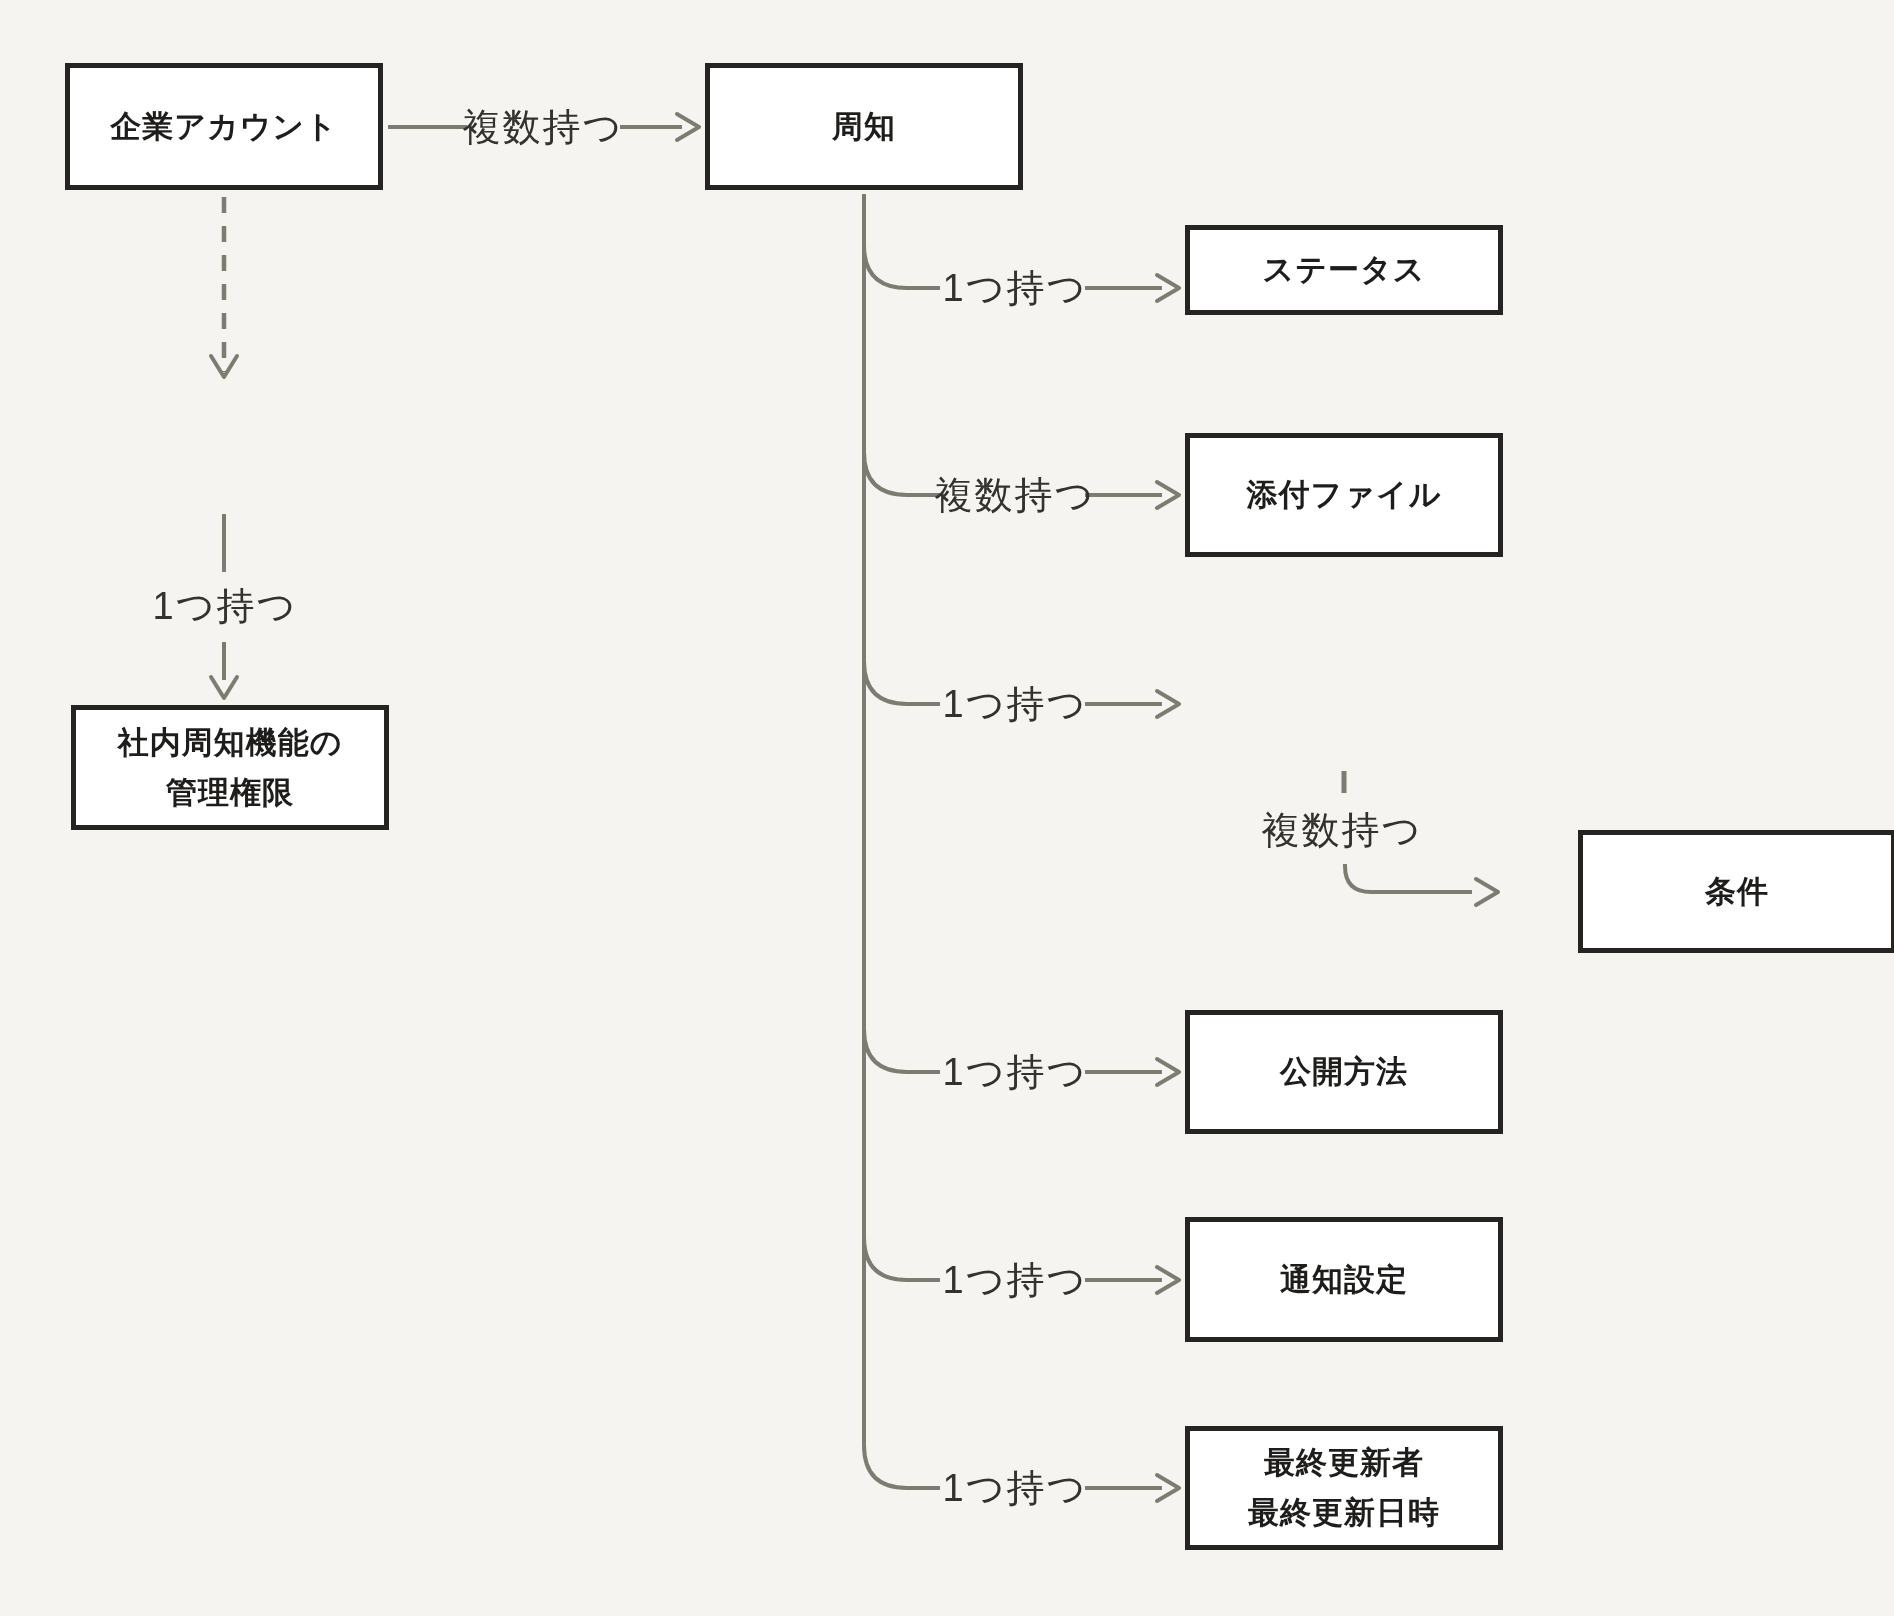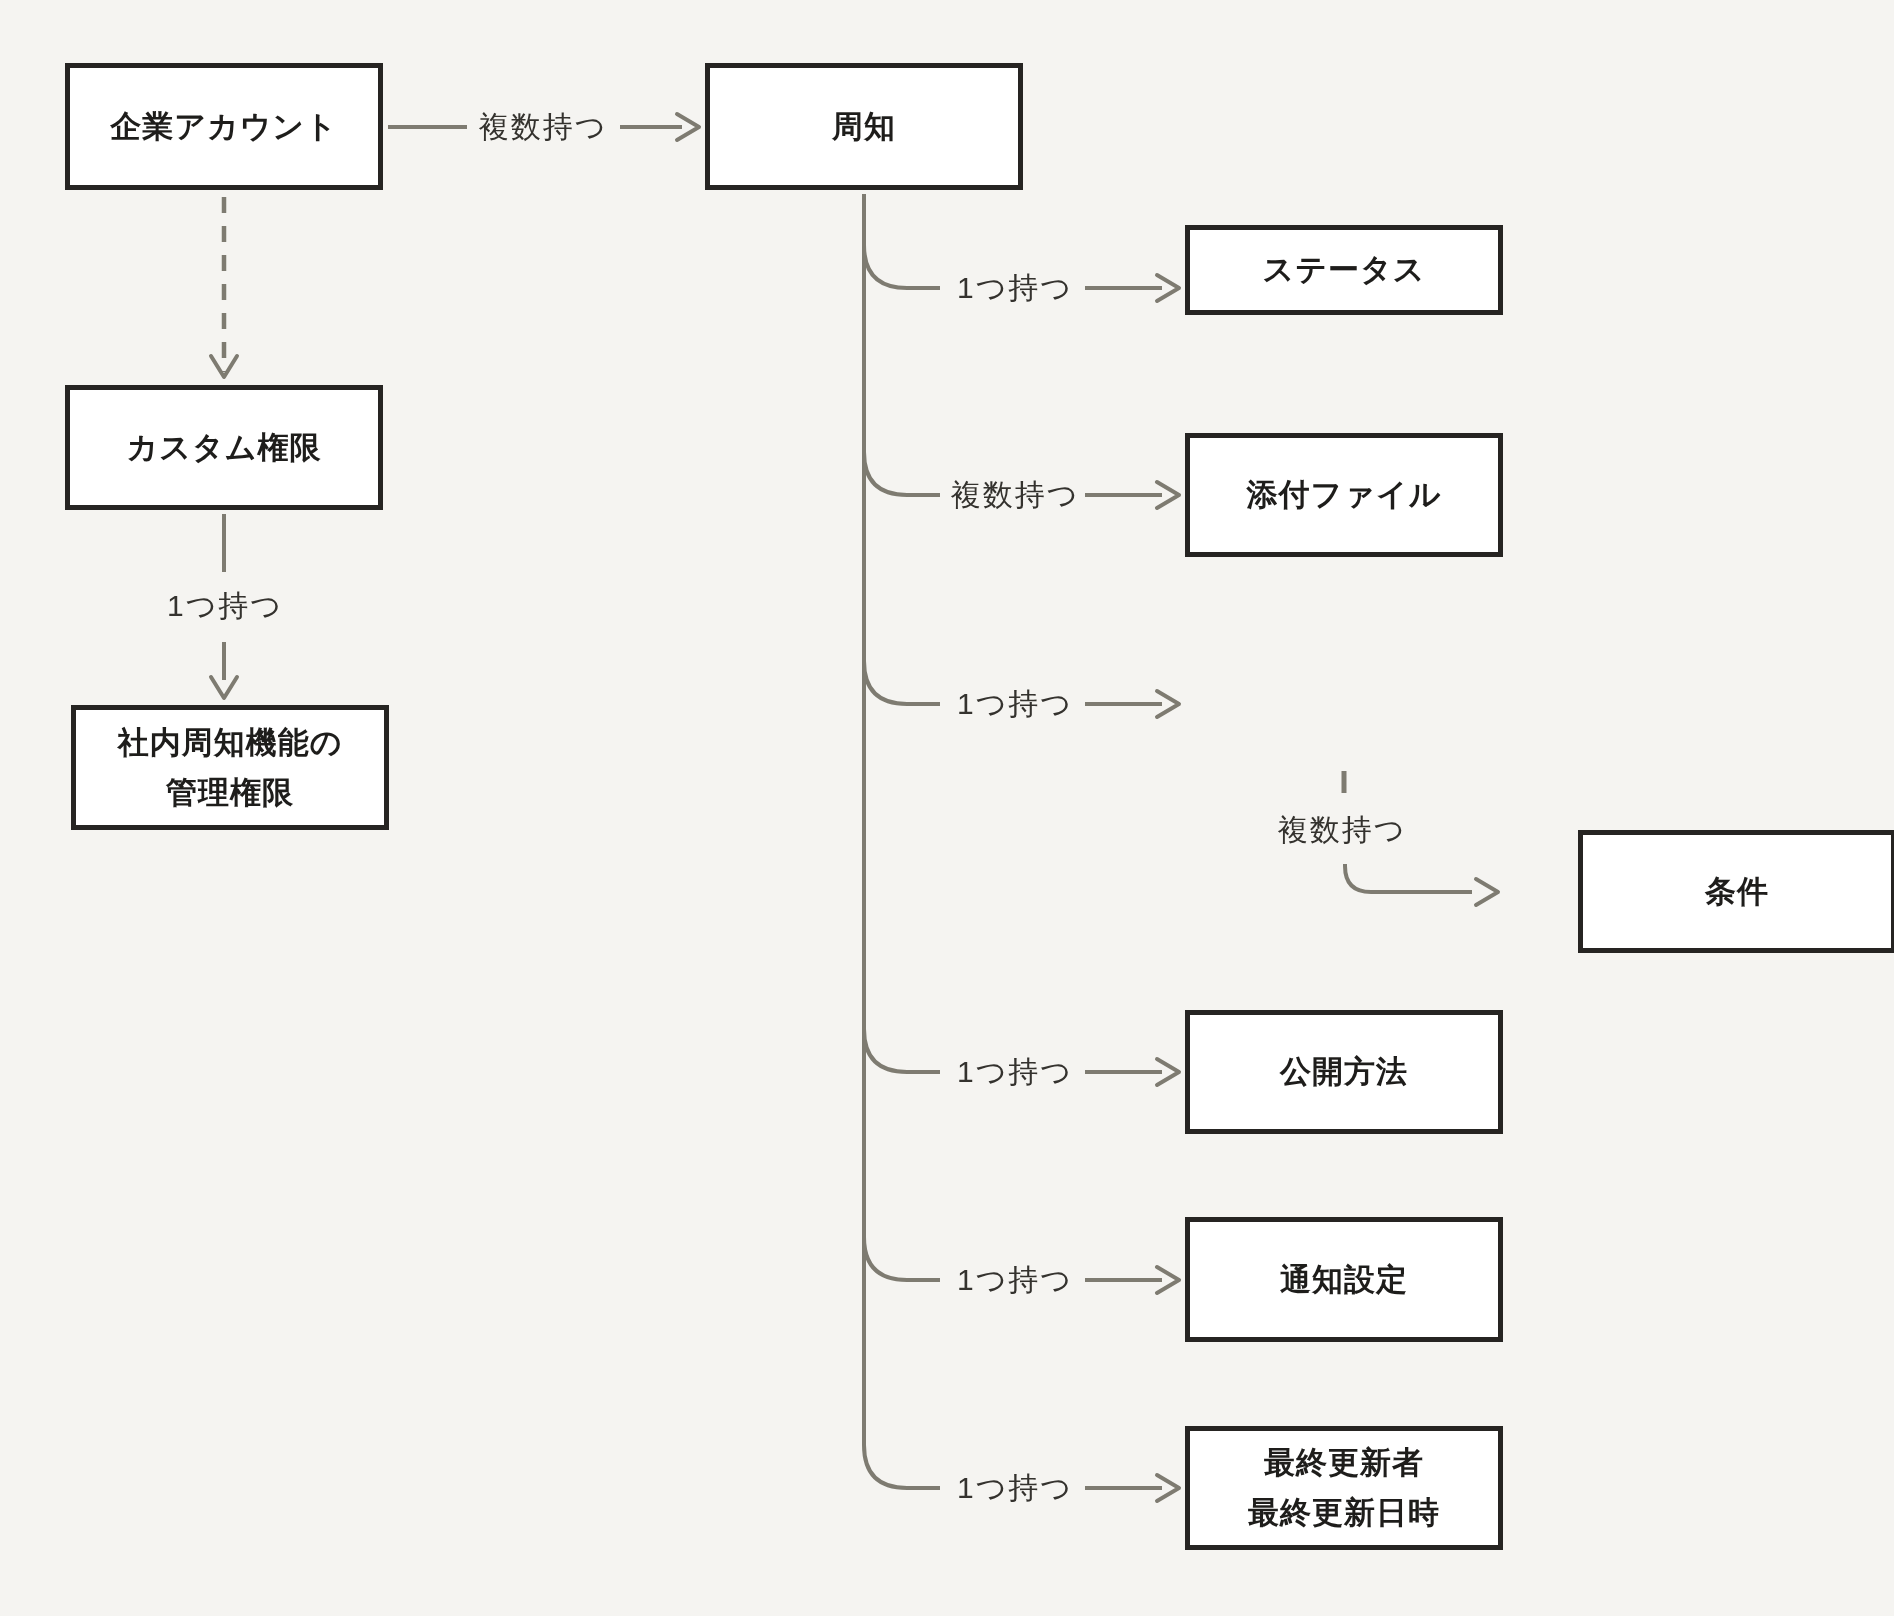--- a/index.html
+++ b/index.html
@@ -28,21 +28,21 @@
     font-weight:bold;
     font-size:31px;
     letter-spacing:1px;
     line-height:1.6;
     color:#1e1d1b;
     white-space:pre-line;
   }
   .edge-label{
     position:absolute;
     transform:translate(-50%,-50%);
-    font-size:30px;
+    font-size:38px;
     letter-spacing:2px;
     color:#34322e;
     white-space:nowrap;
   }
 </style>
 </head>
 <body>
 
 <div id="canvas">
 
@@ -93,23 +93,20 @@
   </svg>
 
   <div class="node" style="left:65px;top:63px;width:318px;height:127px">
     <span class="node-label">企業アカウント</span>
   </div>
 
   <div class="node" style="left:705px;top:63px;width:318px;height:127px">
     <span class="node-label">周知</span>
   </div>
 
-  <div class="node" style="left:65px;top:385px;width:318px;height:125px">
-    <span class="node-label">カスタム権限</span>
-  </div>
 
   <div class="node" style="left:71px;top:705px;width:318px;height:125px">
     <span class="node-label">社内周知機能の
 管理権限</span>
   </div>
 
   <div class="node" style="left:1185px;top:225px;width:318px;height:90px">
     <span class="node-label">ステータス</span>
   </div>
 

